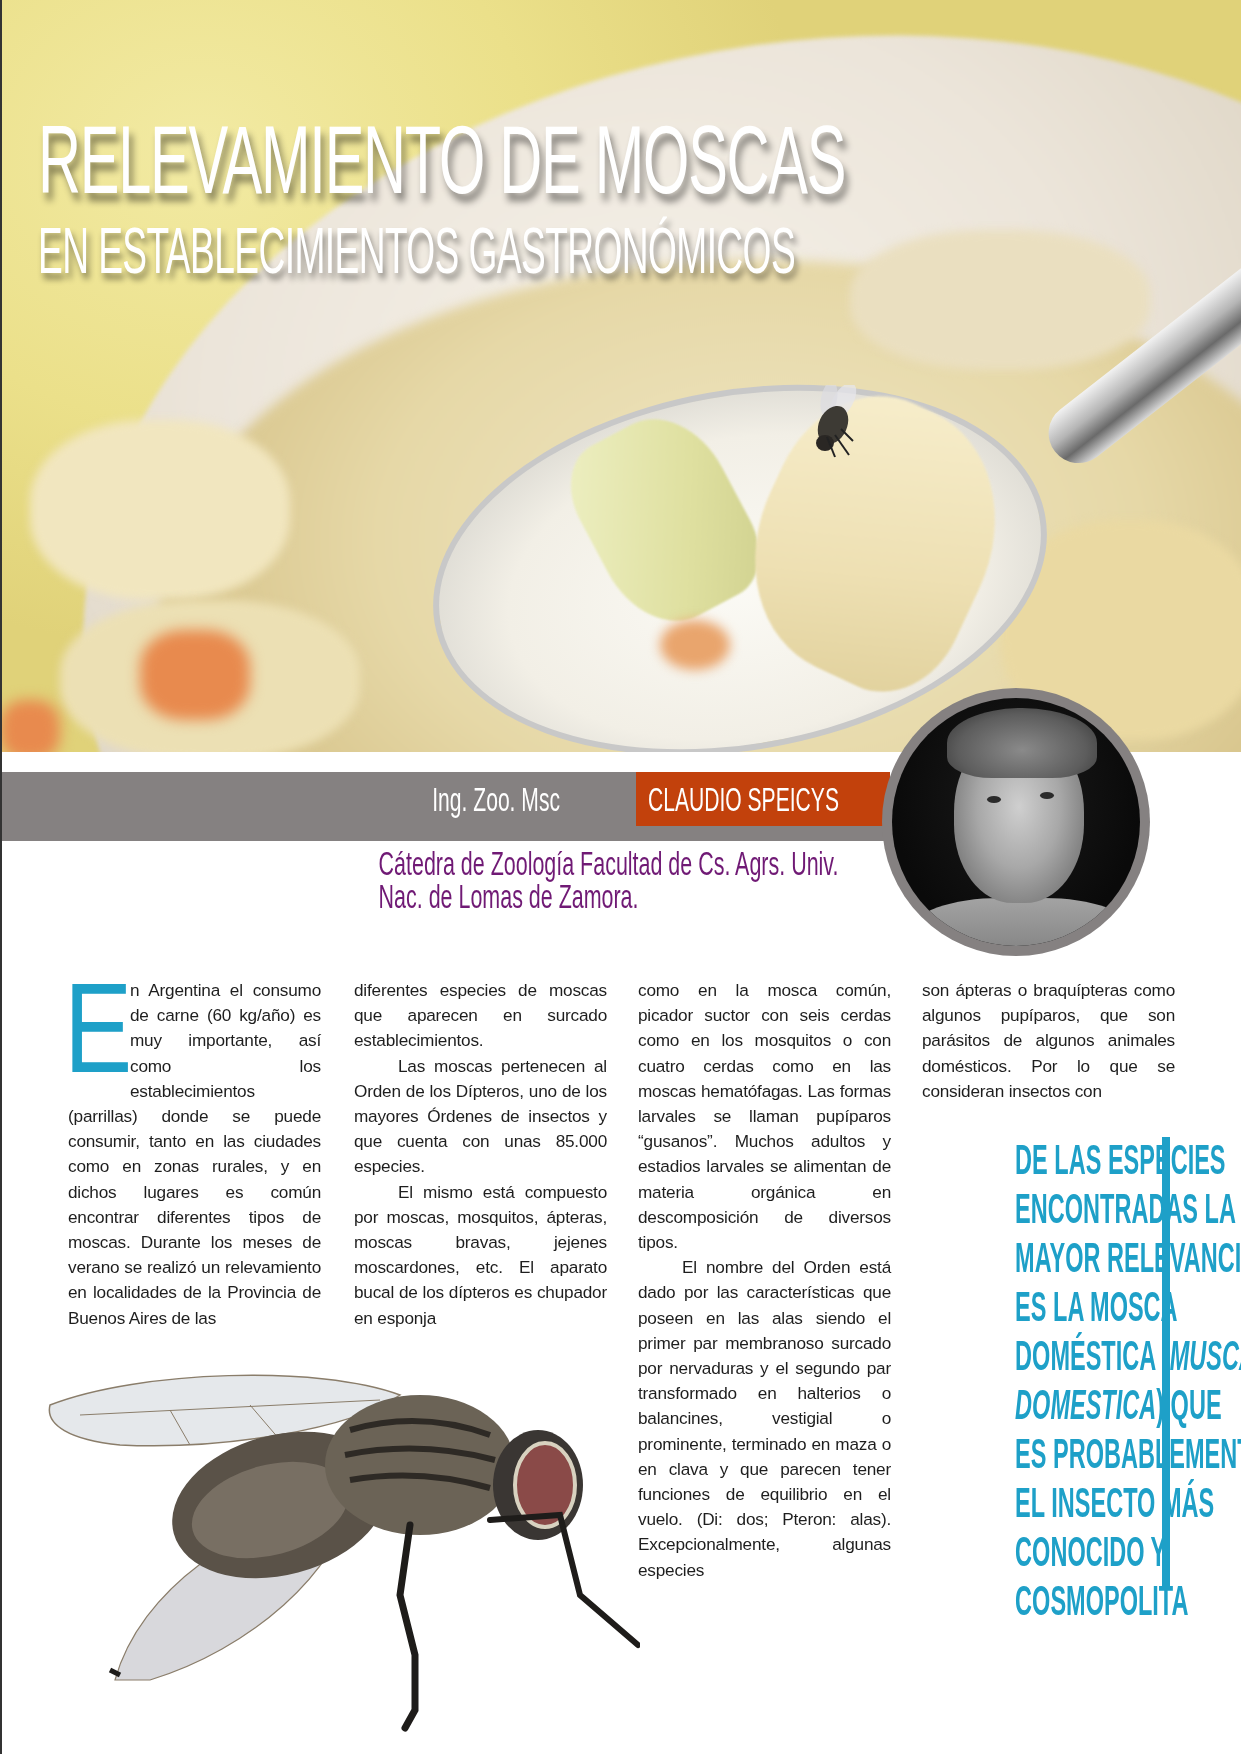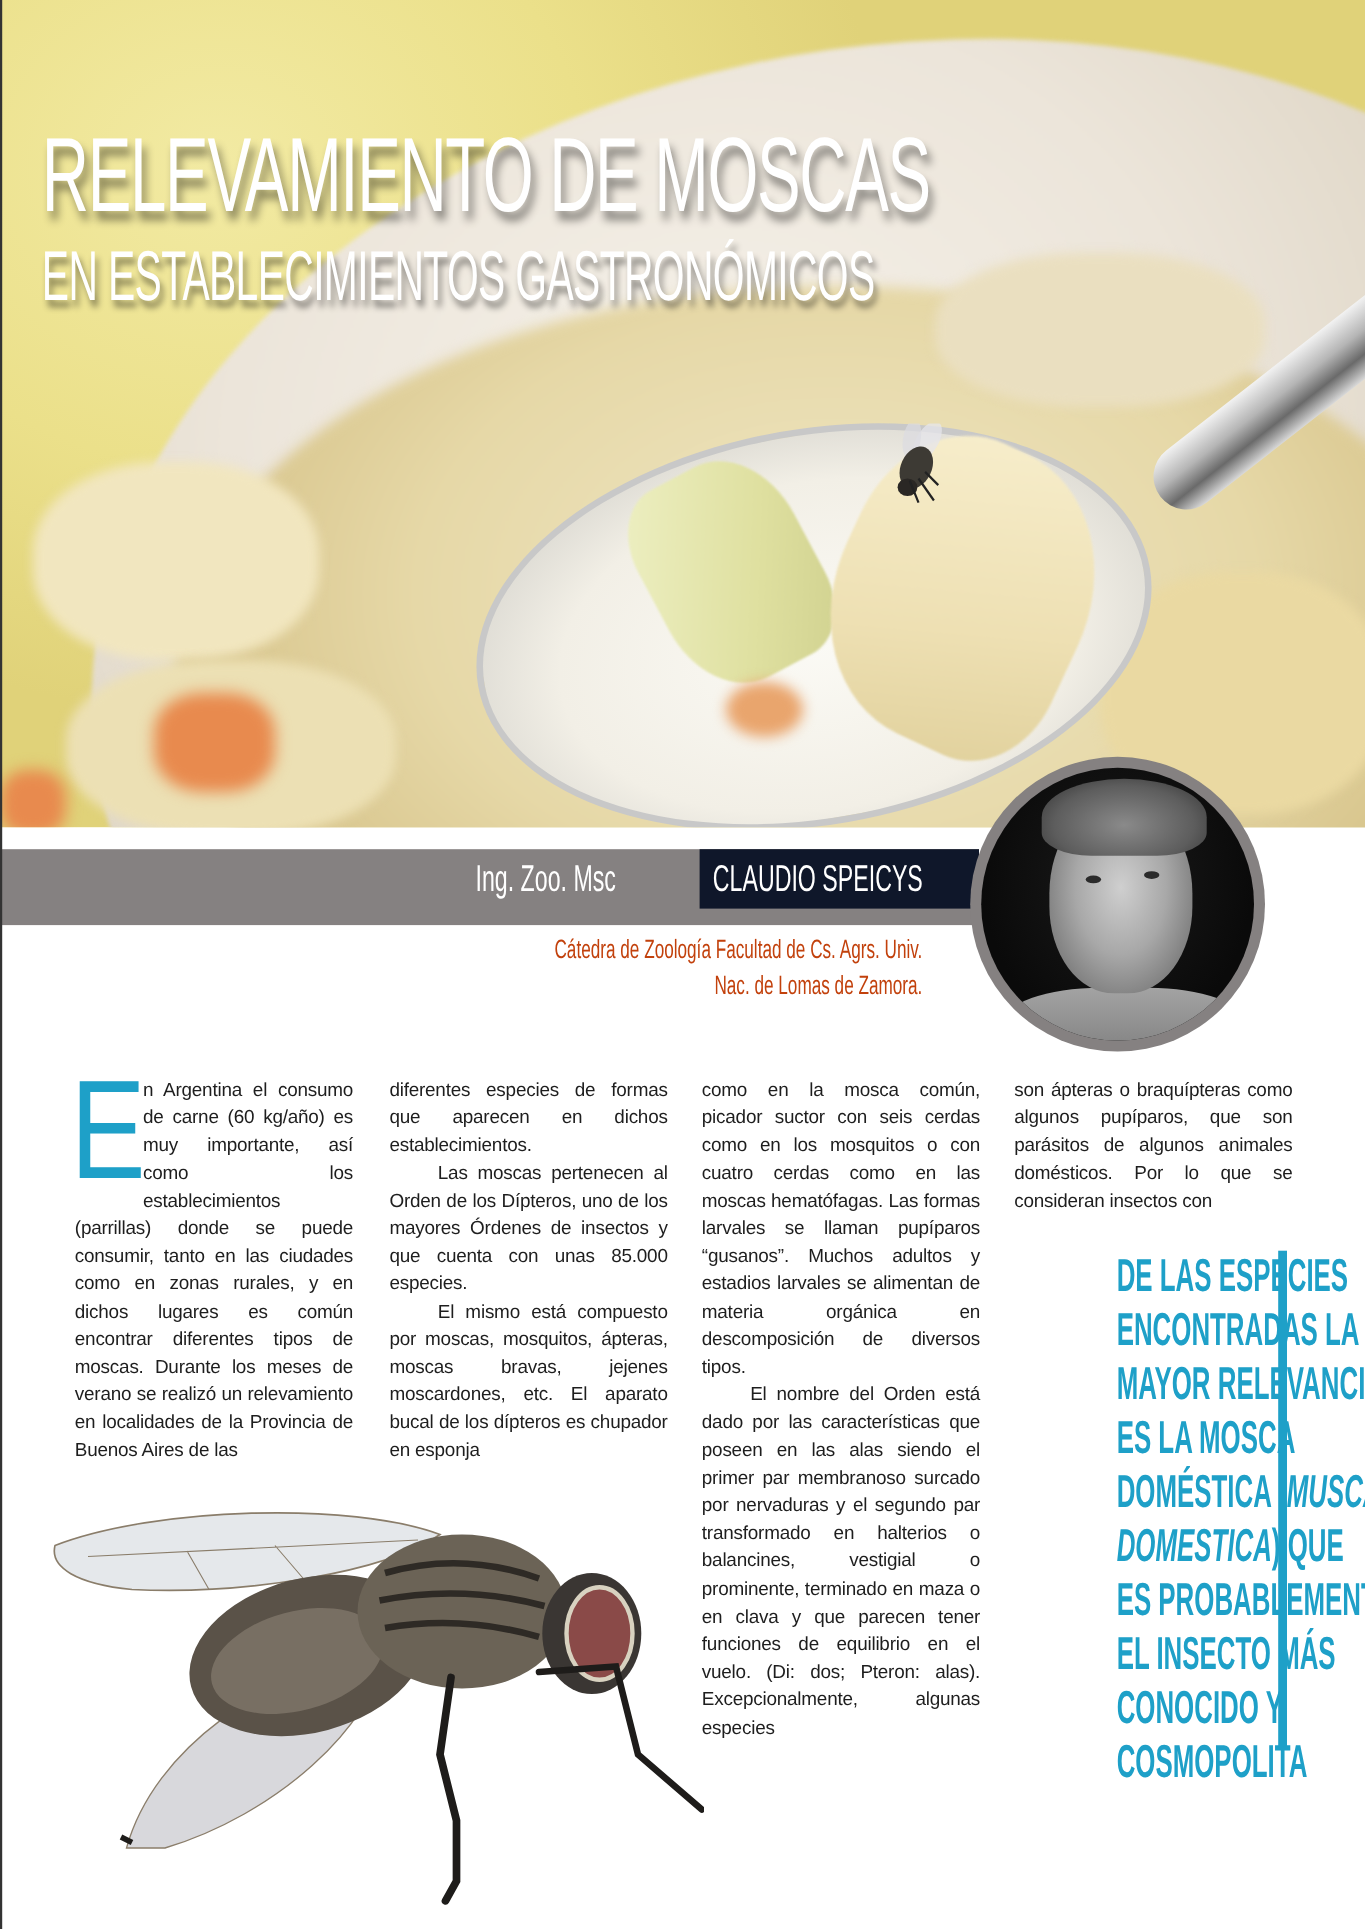--- a/index.html
+++ b/index.html
@@ -42,27 +42,27 @@
   .title-sub { position: absolute; left: 38px; top: 218px; color: #ffffff;
     font-family: "Liberation Sans", sans-serif; font-weight: 400;
     font-size: 64px; line-height: 66px; letter-spacing: -1px; white-space: nowrap;
     transform: scaleX(0.58); transform-origin: left top;
     text-shadow: 5px 6px 8px rgba(0,0,0,0.45); z-index: 3; }
 
   
   .author-band { position: absolute; left: 0; top: 772px; width: 890px; height: 66px; background: #858181; z-index: 2; }
   .author-title { position: absolute; right: 330px; top: 8px; color: #ffffff; font-size: 34px; line-height: 38px;
     transform: scaleX(0.62); transform-origin: right top; white-space: nowrap; }
-  .author-name-box { position: absolute; left: 636px; top: 0; width: 254px; height: 54px; background: #0f172a; }
+  .author-name-box { position: absolute; left: 636px; top: 0; width: 254px; height: 54px; background: #c2410c; }
   .author-name { position: absolute; left: 12px; top: 8px; color: #ffffff; font-size: 34px; line-height: 38px;
     transform: scaleX(0.62); transform-origin: left top; white-space: nowrap; }
   .author-underline { position: absolute; left: 0; top: 837px; width: 890px; height: 4px; background: #858181; z-index: 2; }
 
-  .affiliation { position: absolute; right: 403px; top: 847px; text-align: right; color: #c2410c;
-    font-size: 24px; line-height: 33px; z-index: 2; }
+  .affiliation { position: absolute; right: 403px; top: 847px; color: #701a75;
+    font-size: 33px; line-height: 33px; z-index: 2; }
   .affiliation span { display: block; white-space: nowrap; transform: scaleX(0.65); transform-origin: right top; }
 
   .portrait { position: absolute; left: 882px; top: 688px; width: 268px; height: 268px; border-radius: 50%;
     background: #858181; padding: 10px; z-index: 4; }
   .portrait-inner { width: 100%; height: 100%; border-radius: 50%; overflow: hidden; position: relative;
     background: radial-gradient(ellipse at 50% 40%, #1a1a1a 0%, #0a0a0a 70%); }
   .portrait .face { position: absolute; left: 62px; top: 30px; width: 130px; height: 175px; border-radius: 48% 48% 45% 45%;
     background: radial-gradient(ellipse at 50% 45%, #cfcfcf 0%, #a8a8a8 45%, #7a7a7a 80%, #4b4b4b 100%); }
   .portrait .hair { position: absolute; left: 55px; top: 10px; width: 150px; height: 70px; border-radius: 50% 50% 30% 30%;
     background: radial-gradient(ellipse at 50% 60%, #8a8a8a 0%, #5d5d5d 60%, #2d2d2d 100%); }
@@ -156,21 +156,21 @@
     <div class="eye" style="left:148px;top:94px;"></div>
   </div>
 </div>
 
 <div class="col col1">
   <span class="dropcap">E</span>
   <p>n Argentina el consumo de carne (60 kg/año) es muy importante, así como los establecimientos (parrillas) donde se puede consumir, tanto en las ciudades como en zonas rurales, y en dichos lugares es común encontrar diferentes tipos de moscas. Durante los meses de verano se realizó un relevamiento en localidades de la Provincia de Buenos Aires de las</p>
 </div>
 
 <div class="col col2">
-  <p>diferentes especies de formas que aparecen en dichos establecimientos.</p>
+  <p>diferentes especies de moscas que aparecen en surcado establecimientos.</p>
   <p class="indent">Las moscas pertenecen al Orden de los Dípteros, uno de los mayores Órdenes de insectos y que cuenta con unas 85.000 especies.</p>
   <p class="indent">El mismo está compuesto por moscas, mosquitos, ápteras, moscas bravas, jejenes moscardones, etc. El aparato bucal de los dípteros es chupador en esponja</p>
 </div>
 
 <div class="col col3">
   <p>como en la mosca común, picador suctor con seis cerdas como en los mosquitos o con cuatro cerdas como en las moscas hematófagas. Las formas larvales se llaman pupíparos “gusanos”. Muchos adultos y estadios larvales se alimentan de materia orgánica en descomposición de diversos tipos.</p>
   <p class="indent">El nombre del Orden está dado por las características que poseen en las alas siendo el primer par membranoso surcado por nervaduras y el segundo par transformado en halterios o balancines, vestigial o prominente, terminado en maza o en clava y que parecen tener funciones de equilibrio en el vuelo. (Di: dos; Pteron: alas). Excepcionalmente, algunas especies</p>
 </div>
 
 <div class="col col4">

